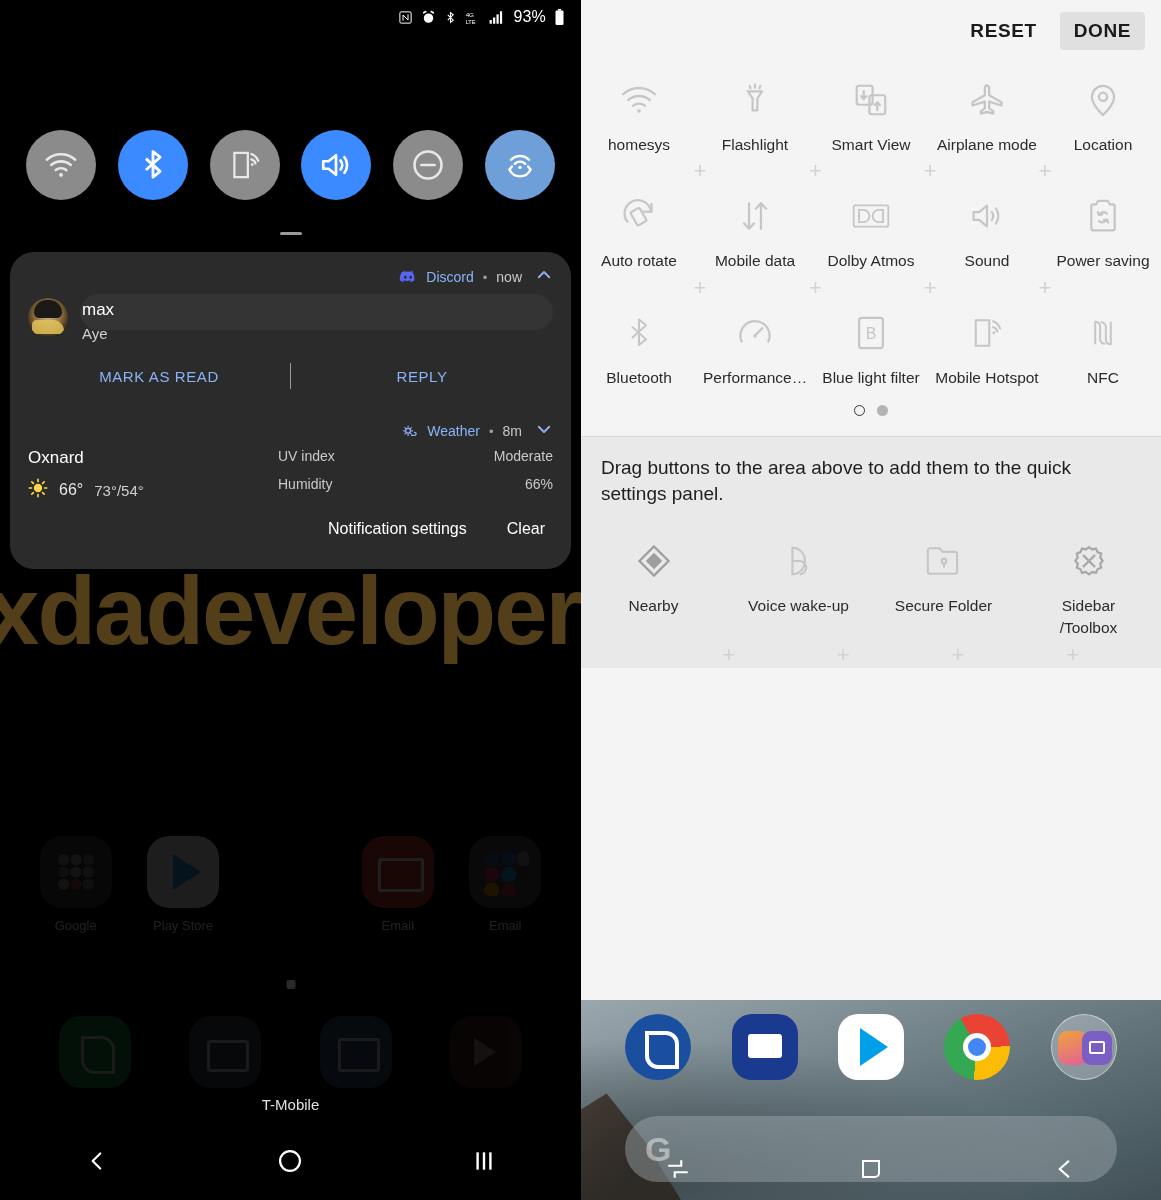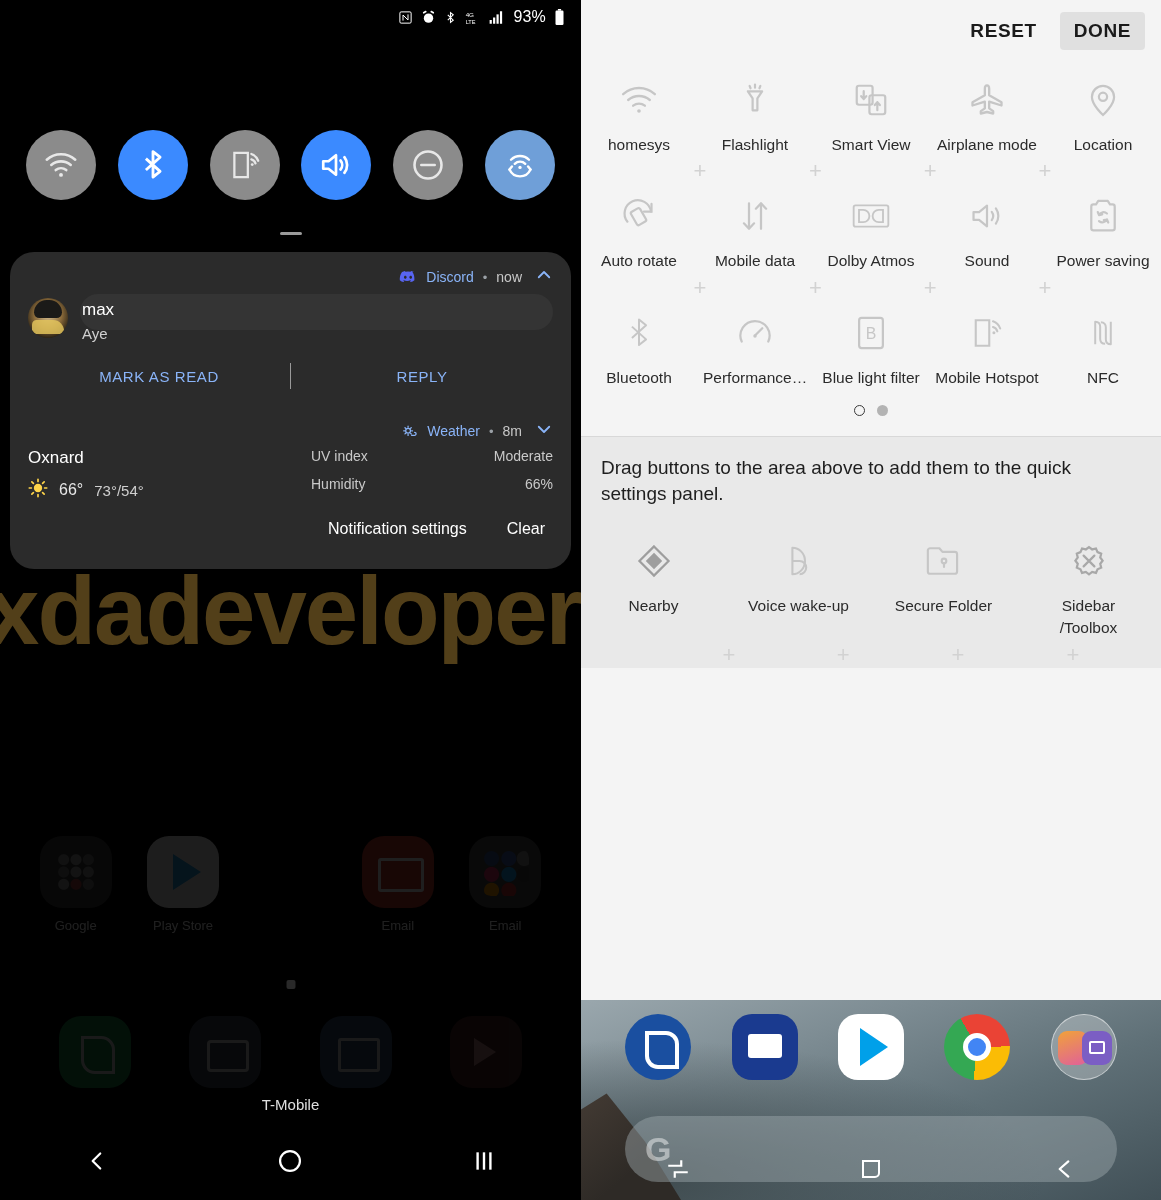--- a/index.html
+++ b/index.html
@@ -175,21 +175,21 @@
   }
   .action-sep { width: 1px; height: 26px; background: #9a9a9a; }
 
   .weather-grid { display: flex; padding: 6px 0 2px; }
   .w-left { width: 250px; }
   .w-city { font-size: 17px; color: #fff; margin-bottom: 10px; }
   .w-temp-row { display: flex; align-items: center; gap: 11px; }
   .w-temp { font-size: 16px; color: #e6e6e6; }
   .w-range { font-size: 15px; color: #cfcfcf; }
   .w-right { flex: 1; }
-  .w-kv { display: flex; justify-content: space-between; font-size: 14px; color: #c9c9c9; margin-bottom: 12px; margin-left: 33px; }
+  .w-kv { display: flex; justify-content: space-between; font-size: 14px; color: #c9c9c9; margin-bottom: 12px; }
 
   .shade-footer { display: flex; justify-content: flex-end; gap: 40px; padding: 14px 8px 2px; }
   .shade-footer span { color: #fff; font-size: 16px; cursor: pointer; }
 
   .watermark {
     position: absolute; left: -14px; top: 556px;
     font-size: 96px; font-weight: 700; letter-spacing: -2px;
     color: rgba(196,150,60,0.42); white-space: nowrap;
     pointer-events: none;
   }

